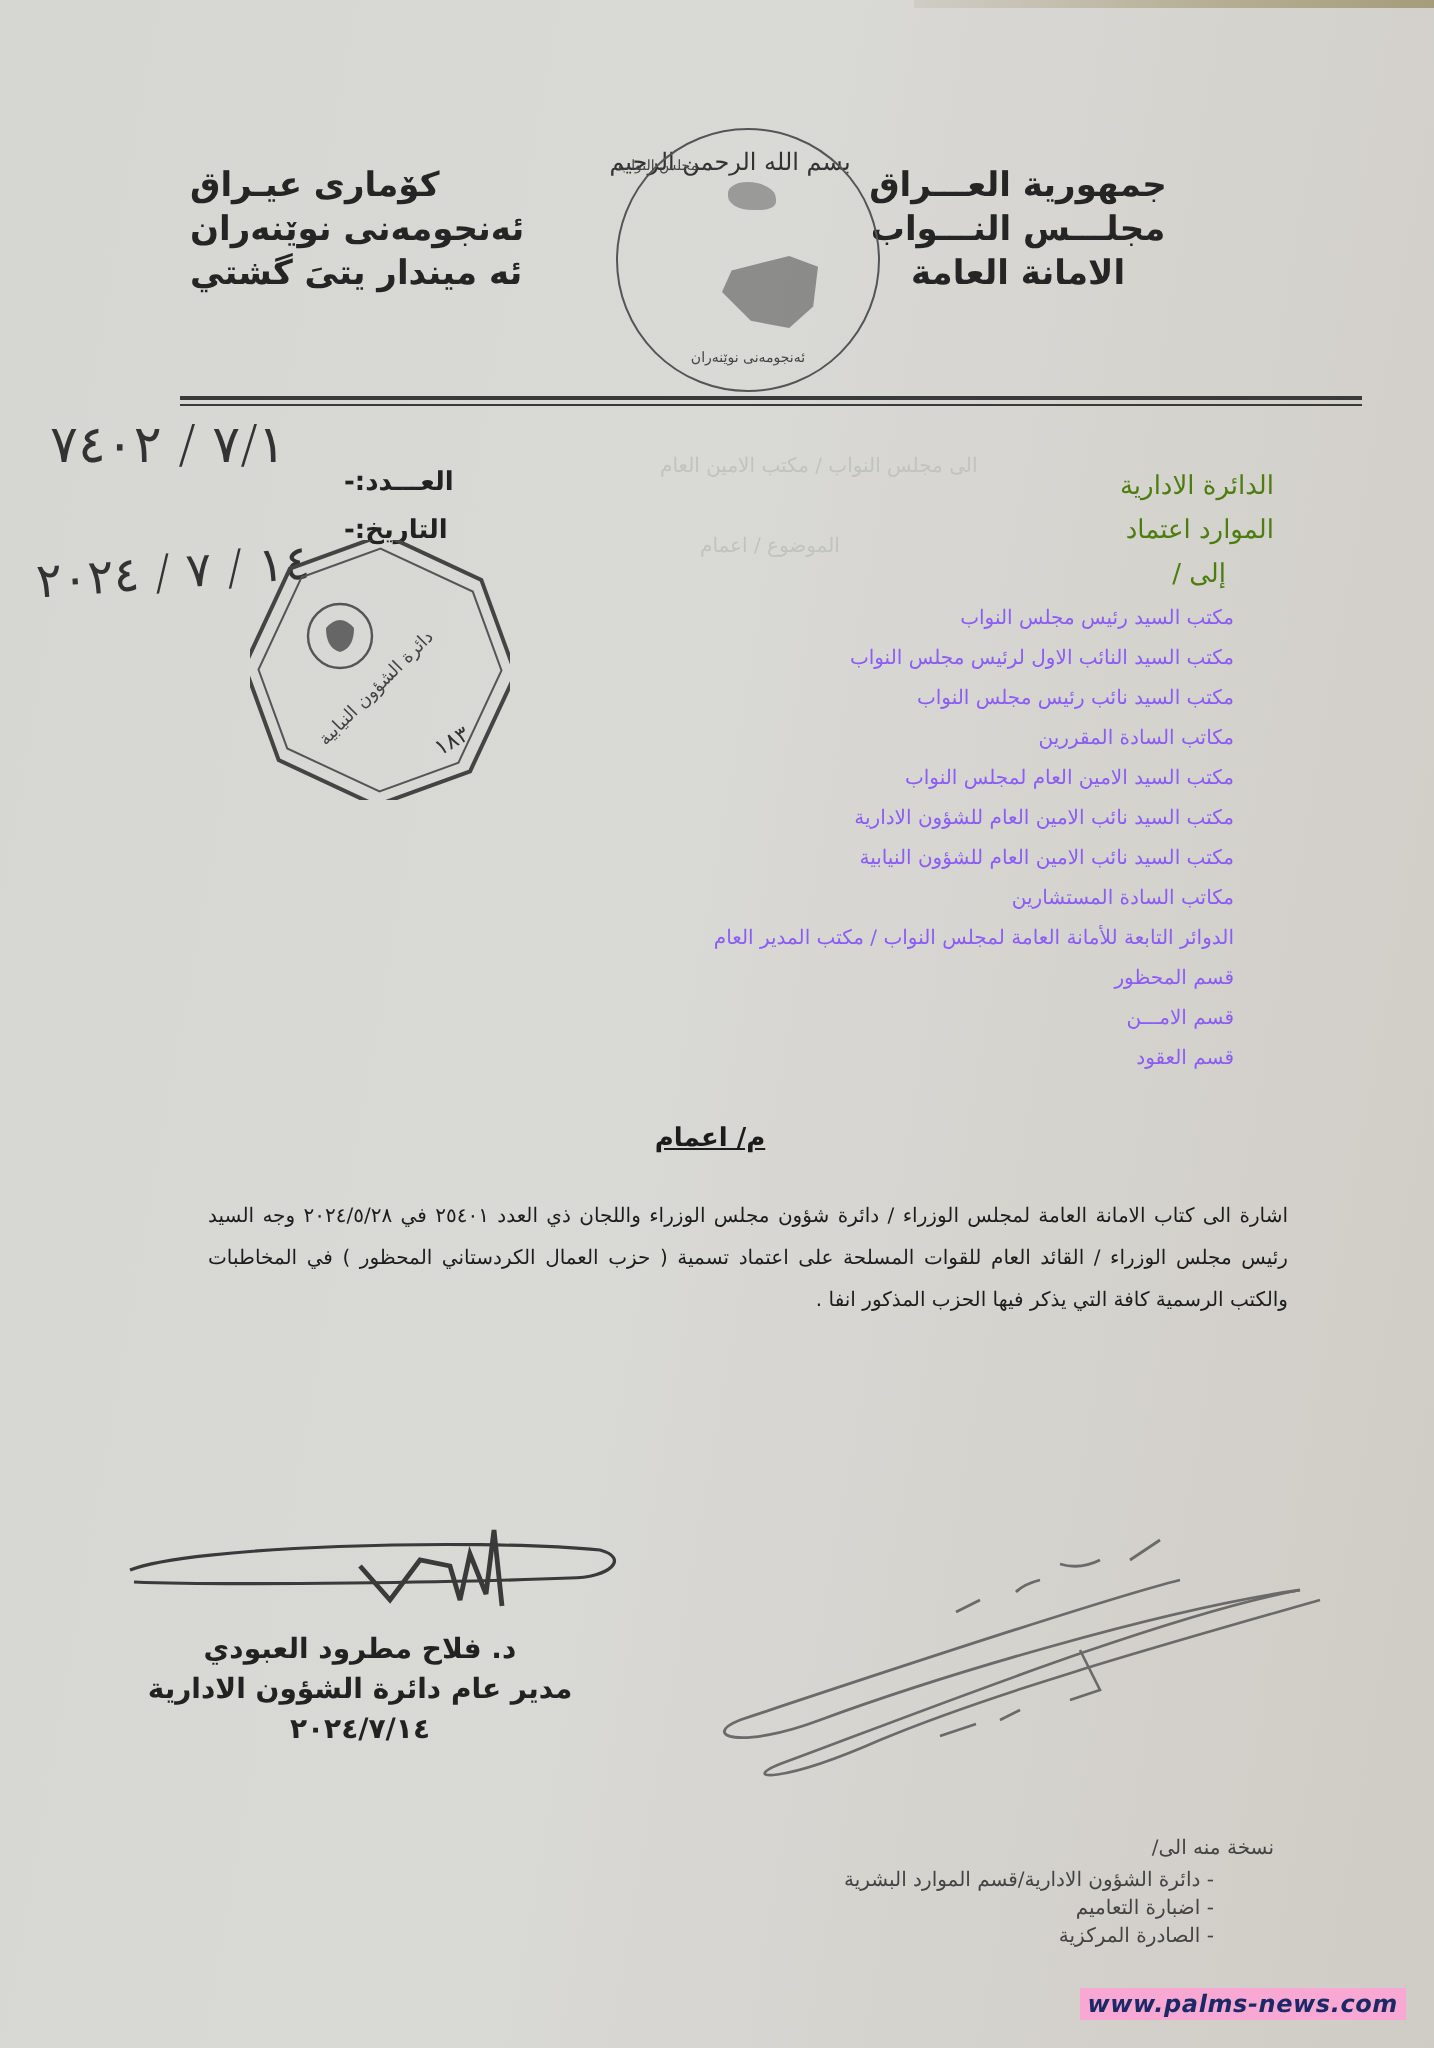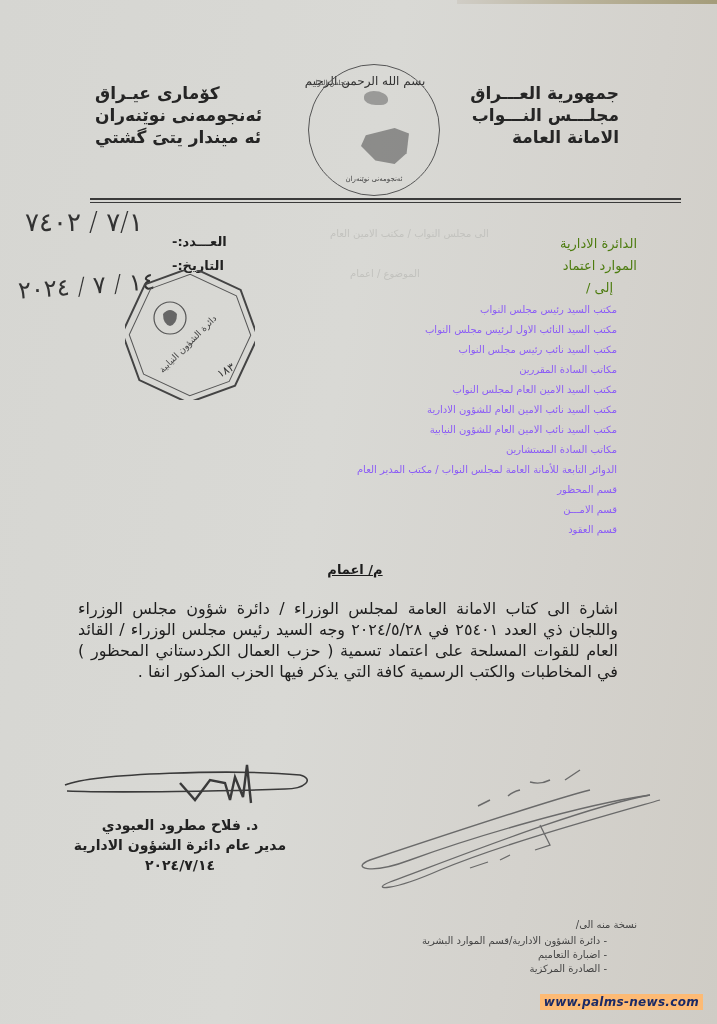--- a/index.html
+++ b/index.html
@@ -9,46 +9,46 @@
     font-family: "DejaVu Sans", sans-serif; color: #1c1c1c;
   }
   .page { position: absolute; inset: 0; }
   .topstrip { position: absolute; top: 0; right: 0; width: 260px; height: 4px; background: linear-gradient(90deg, #d0cdc6, #b9b29a, #a49c7a); }
 
   .abs { position: absolute; }
   .rtl { direction: rtl; unicode-bidi: embed; }
 
   .basmala { left: 300px; top: 38px; width: 130px; text-align: center; font-family: "DejaVu Serif", serif; font-size: 12px; color: #333; margin-top: 36px; }
 
-  .hdr-right { right: 98px; top: 82px; width: 200px; font-weight: bold; font-size: 17px; line-height: 22px; color: #252525; }
+  .hdr-right { right: 108px; top: 82px; width: 200px; text-align: center; font-weight: bold; font-size: 17px; line-height: 22px; color: #252525; }
   .hdr-left { left: 95px; top: 82px; width: 180px; text-align: left; font-weight: bold; font-size: 17px; line-height: 22px; color: #252525; }
 
   .seal { left: 308px; top: 64px; width: 130px; height: 130px; border: 1.3px solid #555; border-radius: 50%; }
   .seal .arc-top { position: absolute; top: 14px; left: 0; right: 0; text-align: left; font-size: 7px; color: #444; }
   .seal .arc-bot { position: absolute; bottom: 12px; left: 0; right: 0; text-align: center; font-size: 7px; color: #444; }
   .seal .map1 { position: absolute; left: 55px; top: 26px; width: 24px; height: 14px; background: #8a8a88; border-radius: 40% 60% 30% 50%; opacity: .8; }
   .seal .map2 { position: absolute; left: 52px; top: 63px; width: 48px; height: 36px; background: #7e7e7c; clip-path: polygon(10% 20%, 70% 0, 100% 15%, 95% 70%, 70% 100%, 30% 90%, 0 50%); opacity: .85; }
 
   .rule { left: 90px; right: 36px; height: 2px; background: #3a3a3a; }
 
   .dept { right: 80px; width: 150px; text-align: right; font-size: 13px; color: #4d7c0f; }
   .ref-label { left: 172px; font-size: 13px; color: #222; font-weight: bold; }
   .hand { font-family: "DejaVu Sans", sans-serif; color: #333; font-weight: 200; }
 
   .recips { right: 100px; top: 300px; width: 320px; text-align: right; font-size: 10px; line-height: 20px; color: #8b5cf6; }
 
   .subject { left: 280px; top: 562px; width: 150px; text-align: center; font-size: 13px; text-decoration: underline; font-weight: bold; }
-  .body-text { left: 78px; top: 598px; width: 540px; text-align: justify; font-size: 16px; line-height: 21px; color: #1d1d1d; }
+  .body-text { left: 104px; top: 598px; width: 540px; text-align: justify; font-size: 10px; line-height: 21px; color: #1d1d1d; }
 
   .signer { left: 60px; top: 815px; width: 240px; text-align: center; font-size: 14px; line-height: 20px; font-weight: bold; color: #222; }
   .copies { right: 80px; top: 918px; width: 250px; text-align: right; font-size: 10px; line-height: 14px; color: #444; }
   .copies ul { list-style: none; margin: 2px 0 0 0; padding: 0 30px 0 0; }
   .copies li::before { content: "-  "; }
 
-  .watermark { right: 14px; top: 994px; background: #fdba74; color: #1b2a66; font-family: "DejaVu Sans", sans-serif; font-weight: bold; font-style: italic; font-size: 12px; padding: 1px 4px; letter-spacing: 0.3px; }
+  .watermark { right: 14px; top: 994px; background: #f9a8d4; color: #1b2a66; font-family: "DejaVu Sans", sans-serif; font-weight: bold; font-style: italic; font-size: 12px; padding: 1px 4px; letter-spacing: 0.3px; }
 
   .faint { color: #c2c2be; font-size: 10px; }
   .stamp { left: 125px; top: 270px; width: 130px; height: 130px; }
 </style>
 </head>
 <body>
 
 <div class="page">
   <div class="topstrip"></div>
 

